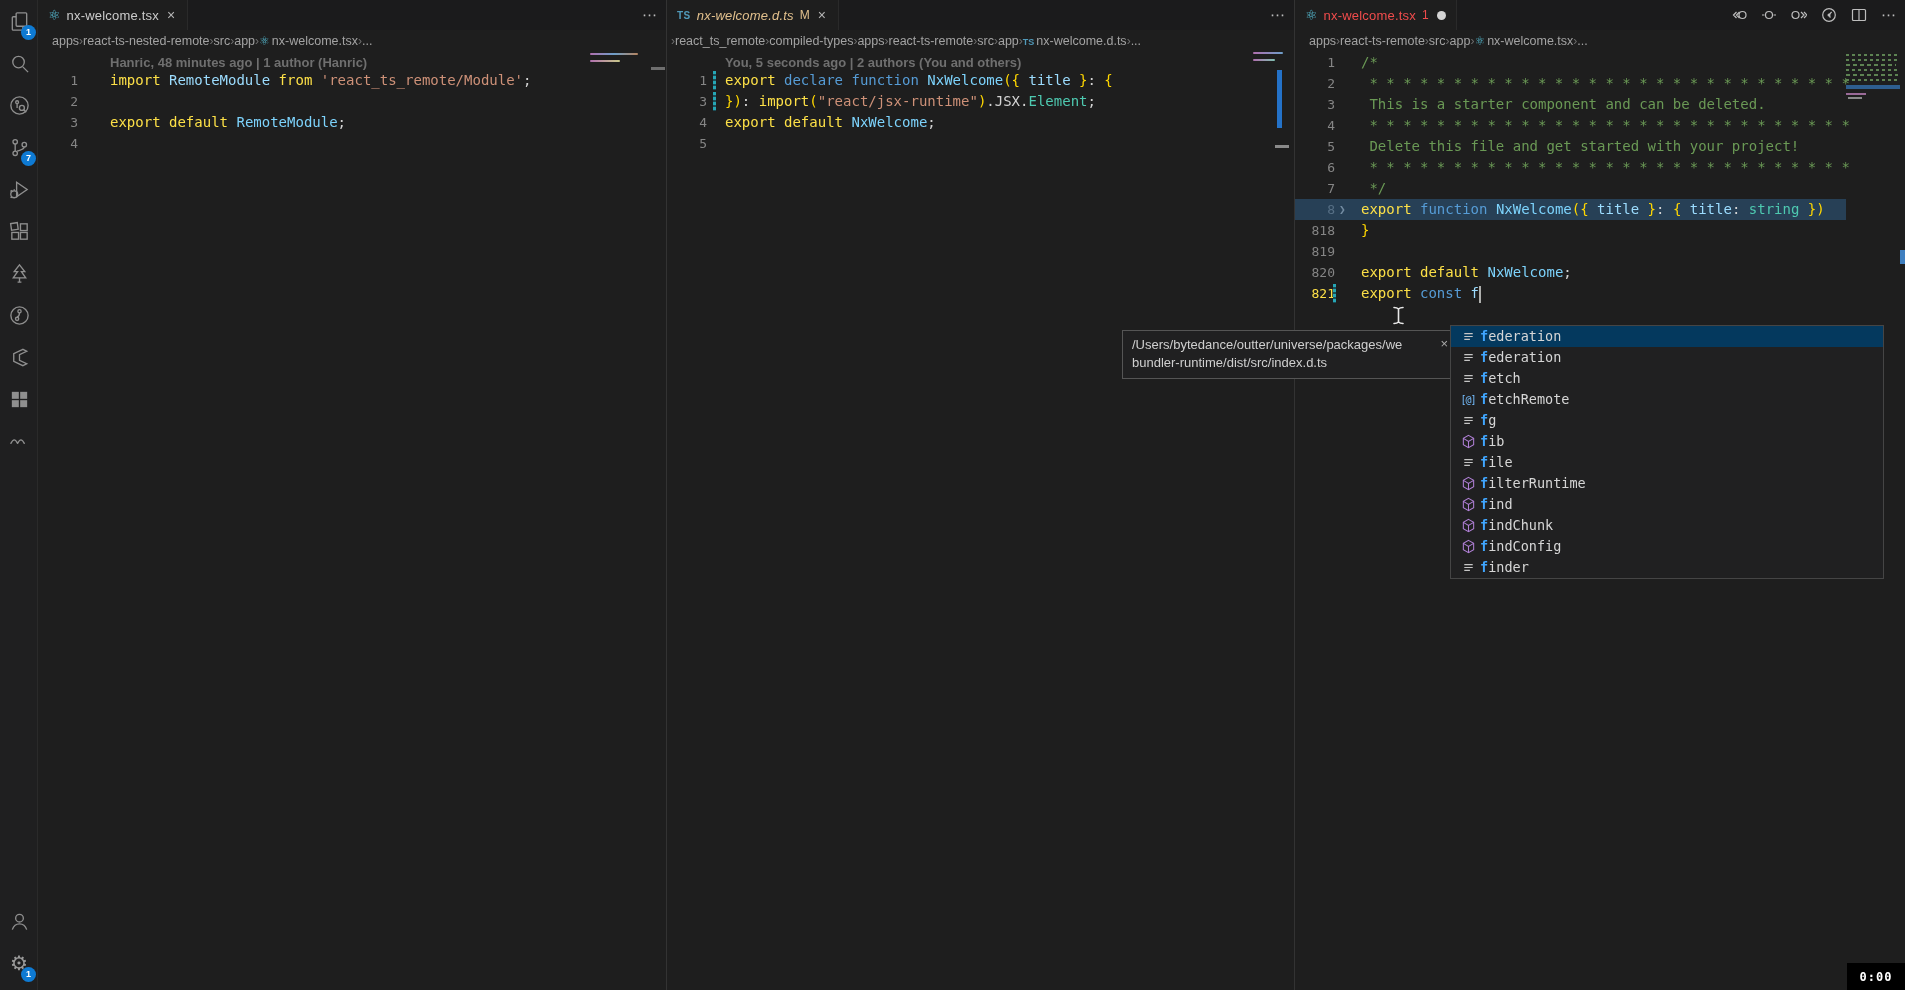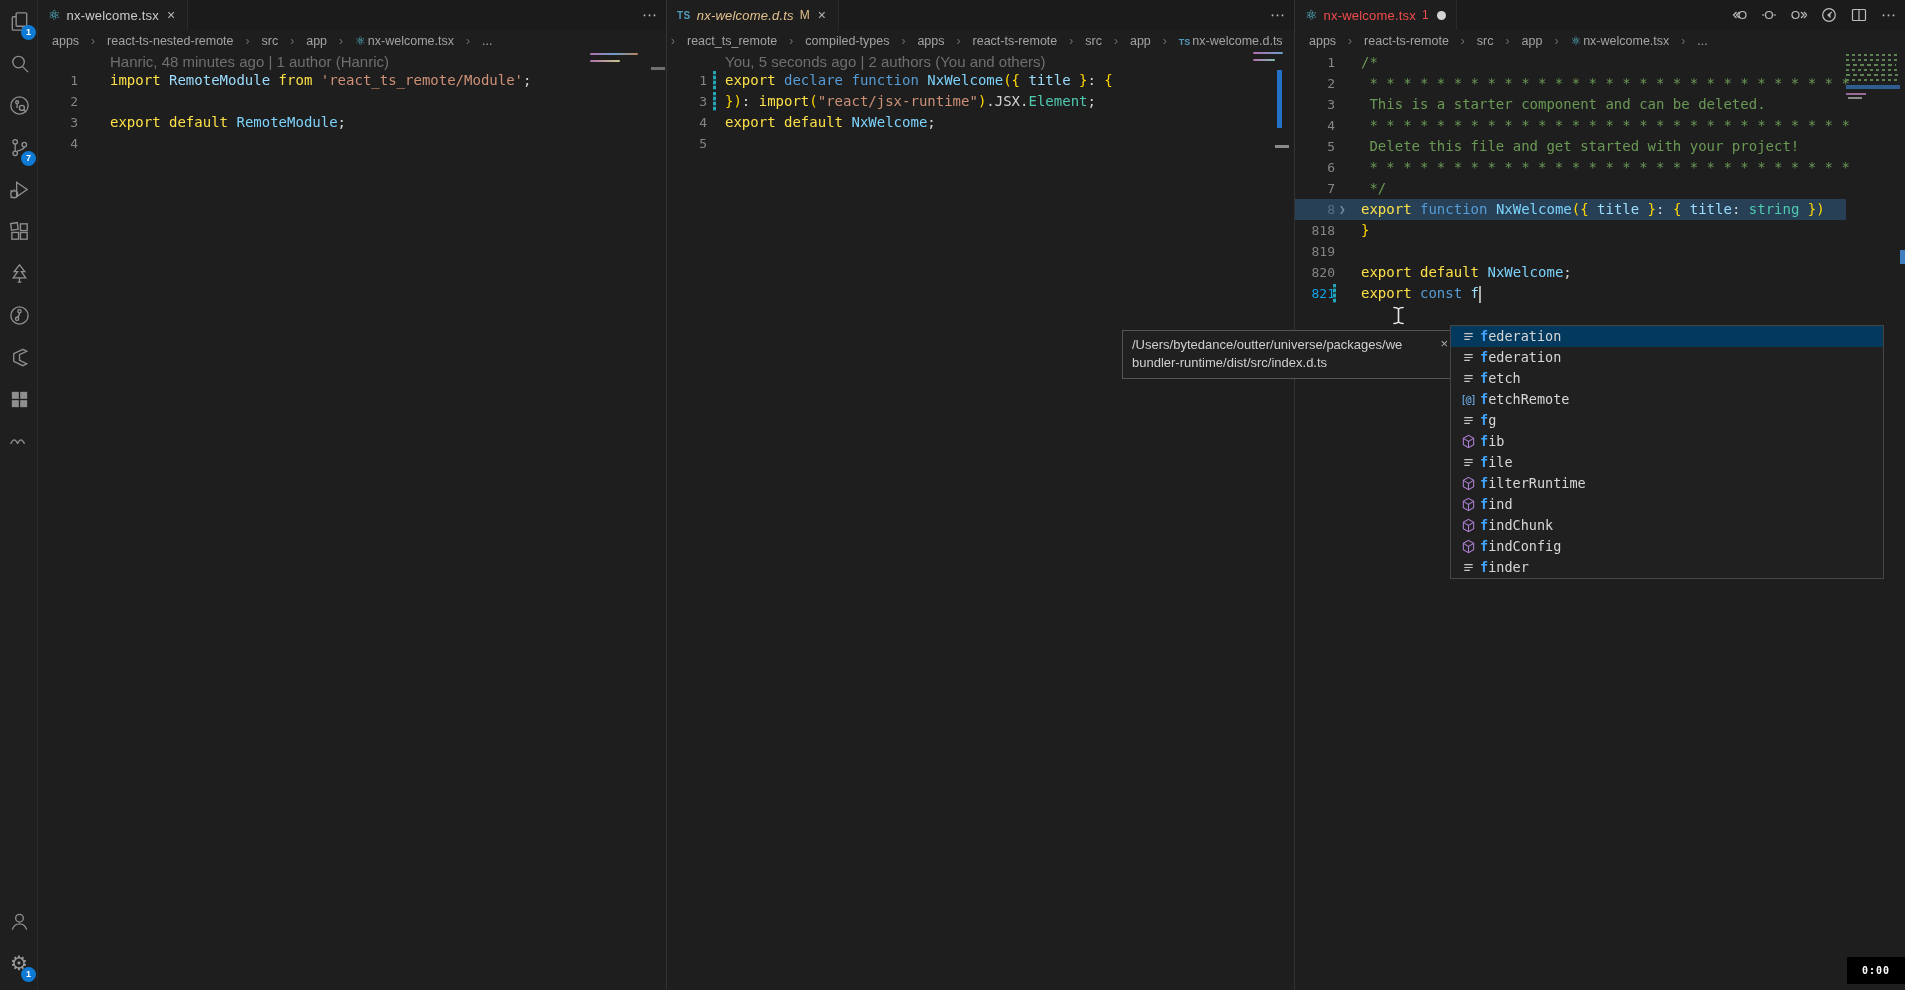--- a/index.html
+++ b/index.html
@@ -30,36 +30,36 @@
   .tclose { color:#b6b6b6; font-size:14px; padding:0 2px; cursor:pointer; }
   .tdot { width:9px; height:9px; border-radius:50%; background:#d4d4d4; margin-left:2px; }
   .ticon-react { color:#58C4DC; font-size:14px; }
   .ticon-ts { color:#519ABA; font-size:10px; font-weight:bold; letter-spacing:.5px; }
   .tab-actions { position:absolute; right:8px; top:0; height:30px; display:flex; gap:14px;
     align-items:center; color:#b6b6b6; }
   .tab-actions .ico { cursor:pointer; display:flex; align-items:center; }
   .tab-actions svg { width:16px; height:16px; stroke:#bdbdbd; fill:none; stroke-width:1.2; }
   .ellipsis { font-size:15px; color:#bdbdbd; letter-spacing:1px; cursor:pointer; }
 
-  .crumbs { height:22px; display:flex; align-items:center; gap:12px; padding-left:14px;
+  .crumbs { height:22px; display:flex; align-items:center; gap:0; padding-left:14px;
     font-size:12.5px; color:#a3a3a3; white-space:nowrap; overflow:hidden; }
   .crumb { cursor:pointer; }
   .csep { color:#6e6e6e; font-size:12px; }
   .ci-react { color:#58C4DC; font-size:12px; margin-right:2px; }
   .ci-ts { color:#519ABA; font-size:9px; font-weight:bold; margin-right:2px; }
 
-  .lens { height:18px; font-size:15px; color:#6f6f6f; display:flex; align-items:flex-end;
-    cursor:pointer; }
+  .lens { height:18px; font-size:13px; color:#6f6f6f; display:flex; align-items:flex-end;
+    cursor:pointer;font-weight:bold; }
 
   
   .code { position:relative; font-family:"DejaVu Sans Mono", monospace; font-size:14px; }
   .line { position:relative; height:21px; line-height:21px; white-space:pre; }
   .lnum { position:absolute; left:0; top:0; width:40px; text-align:right; color:#858585;
     font-size:13px; cursor:pointer; }
-  .line.active .lnum { color:#0ea5e9; }
+  .line.active .lnum { color:#fde047; }
   .modmark { position:absolute; left:46px; top:1px; width:3px; height:19px;
     background:repeating-linear-gradient(180deg,#26a6b5 0 3px,#1b4e57 3px 5px); }
   .pane3 .modmark { left:38px; }
   .foldicon { position:absolute; left:44px; top:0; color:#c5c5c5; font-size:11px; cursor:pointer; }
   .ltxt { position:relative; display:inline-block; height:21px; }
   .pane1 .ltxt { padding-left:72px; }
   .pane2 .ltxt { padding-left:58px; }
   .pane3 .ltxt { padding-left:66px; }
   .ltxt.hl { background:rgba(48,92,133,.55); padding-right:21px; }
   .pane2 .ltxt.guides::before, .pane2 .ltxt.guides::after { content:""; position:absolute;
@@ -86,22 +86,22 @@
   .sic .valtxt { font-size:10px; color:#75BEFF; letter-spacing:-1px; }
   .smatch { color:#40A6FF; font-weight:bold; }
 
   
   .ptip { position:absolute; left:1122px; top:330px; width:333px; background:#202021;
     border:1px solid #555; z-index:59; padding:5px 22px 6px 9px; color:#cfcfcf;
     font-size:13px; line-height:18px; }
   .ptip .x { position:absolute; right:6px; top:4px; color:#aaa; cursor:pointer; font-size:13px; }
 
   
-  .timer { position:absolute; right:0; bottom:6px; width:58px; height:27px; background:#000;
-    color:#fff; font-family:"DejaVu Sans Mono", monospace; font-weight:bold; font-size:10px;
+  .timer { position:absolute; right:0; bottom:0; width:58px; height:27px; background:#000;
+    color:#fff; font-family:"DejaVu Sans Mono", monospace; font-weight:bold; font-size:12px;
     display:flex; align-items:center; justify-content:center; letter-spacing:1px; z-index:70; }
 
   
   .ibeam { position:absolute; left:1391px; top:305px; z-index:65; }
 </style>
 </head>
 <body>
 
 <nav class="activitybar">
   <div id="ab-top">

